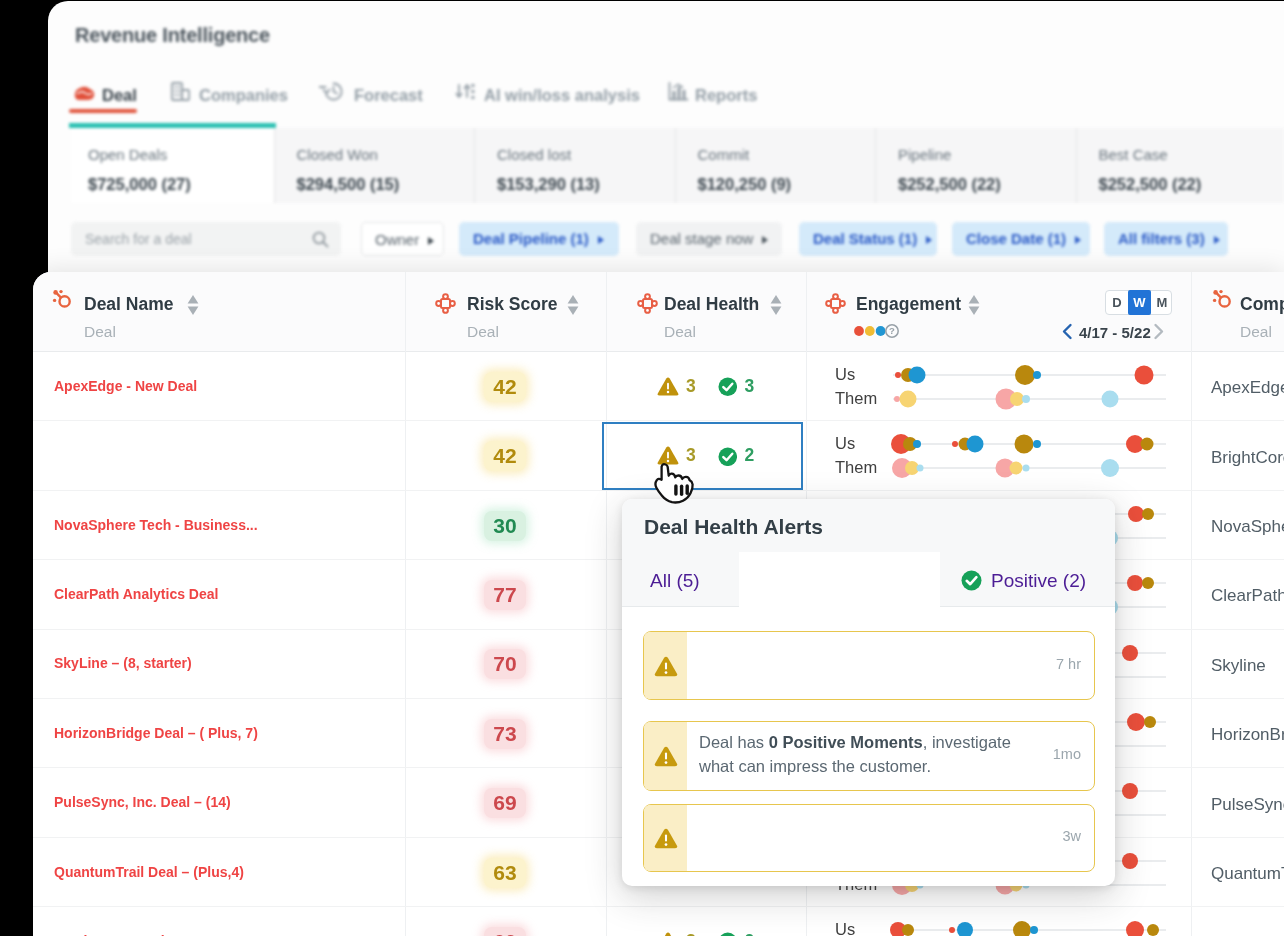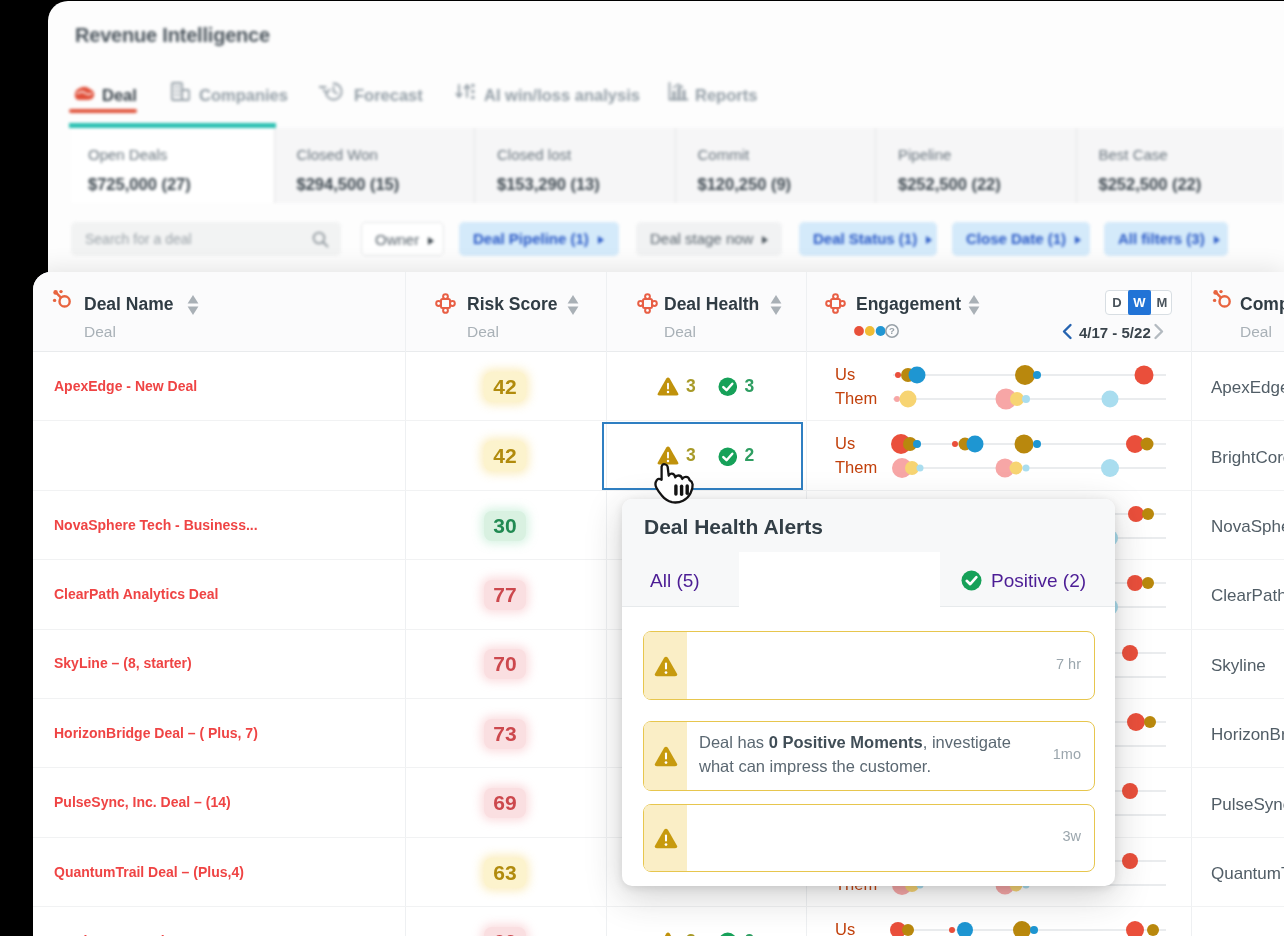--- a/index.html
+++ b/index.html
@@ -26,21 +26,21 @@
 .cdiv{position:absolute;top:0;width:1px;height:700px;background:#eef0f2;}
 .hname{position:absolute;top:22px;font-size:17.5px;font-weight:bold;color:#303c44;white-space:nowrap;}
 .hsub{position:absolute;top:51px;font-size:15.5px;color:#a9b1b7;}
 .row{position:absolute;left:0;width:1251px;height:70px;border-bottom:1px solid #f1f2f3;}
 .dname{position:absolute;left:21px;font-size:14px;font-weight:bold;color:#ef4444;white-space:nowrap;text-align:right;}
 .badge{position:absolute;width:42px;height:30px;border-radius:8px;text-align:center;line-height:30px;font-size:21px;font-weight:bold;}
 .b-y{background:#fcf3cd;color:#b18b0d;box-shadow:0 0 10px 3px rgba(247,216,110,.45);}
 .b-g{background:#d9f1e1;color:#218a52;box-shadow:0 0 10px 3px rgba(140,220,175,.35);}
 .b-r{background:#fadfe1;color:#cc484d;box-shadow:0 0 10px 3px rgba(245,170,175,.40);}
 .dhnum{position:absolute;font-size:17.5px;font-weight:bold;}
-.uslb{position:absolute;font-size:16.5px;color:#c2410c;}
+.uslb{position:absolute;font-size:16.5px;color:#404040;}
 .comp{position:absolute;left:1178px;font-size:17px;color:#515d66;white-space:nowrap;}
 
 #pop{position:absolute;left:622px;top:499px;width:493px;height:387px;background:#fff;border-radius:10px;box-shadow:0 10px 36px rgba(40,40,40,.22),0 2px 8px rgba(0,0,0,.10);z-index:50;}
 #pophead{position:absolute;left:0;top:0;width:100%;height:53px;background:#f7f8f9;border-radius:10px 10px 0 0;}
 #pophead span{position:absolute;left:22px;top:16px;font-size:21px;font-weight:bold;color:#333f47;}
 .ptab{position:absolute;top:53px;height:55px;background:#f7f8f9;border-bottom:1px solid #e7eaec;font-size:19px;color:#4c1d95;}
 #ptab2{background:#fff;border-bottom:1px solid #fff;border-top:4px solid #d8402c;border-left:1px solid #e7eaec;border-right:1px solid #e7eaec;}
 .acard{position:absolute;left:21px;width:452px;border:1.5px solid #e7c64e;border-radius:8px;background:#fff;}
 .astrip{position:absolute;left:0;top:0;bottom:0;width:43px;background:#faeec6;border-radius:6px 0 0 6px;}
 .atext{position:absolute;left:55px;font-size:16.5px;color:#5b6872;line-height:23.5px;white-space:nowrap;}

